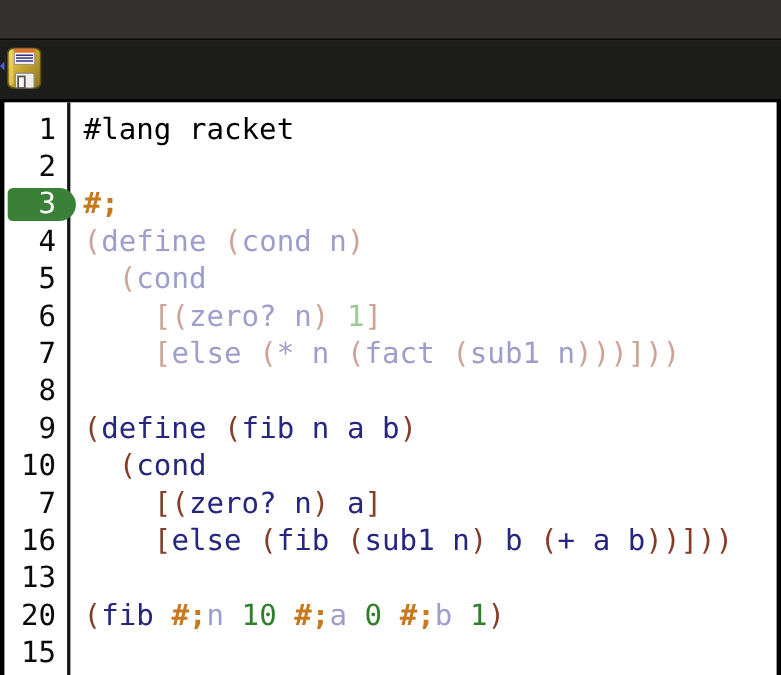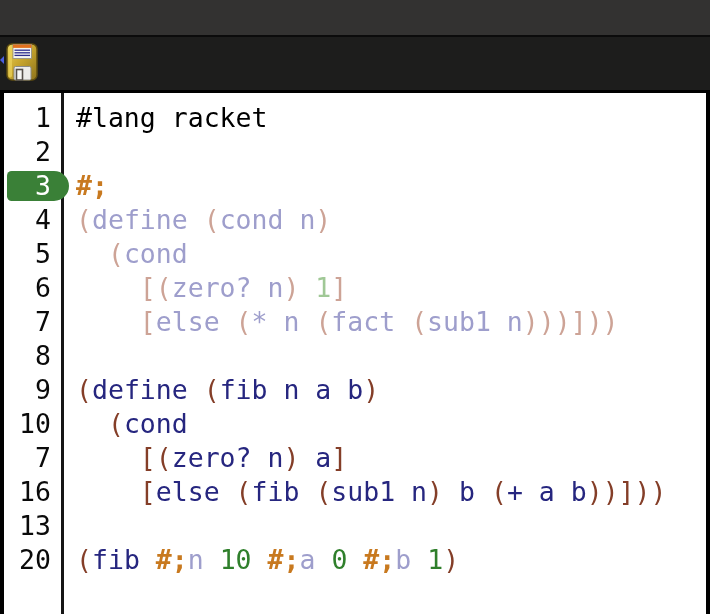--- a/index.html
+++ b/index.html
@@ -178,18 +178,19 @@
         </div>
         <div class="line">
           <span class="gutter" style="color: rgb(10, 10, 10);">13</span>
           <span class="code"></span>
         </div>
         <div class="line">
           <span class="gutter" style="color: rgb(10, 10, 10);">20</span>
           <span class="code"><span style="color: rgb(132, 62, 40);">(</span><span style="color: rgb(38, 38, 127);">fib </span><span class="tk-bold" style="color: rgb(200, 121, 31);">#;</span><span style="color: rgb(158, 158, 204);">n</span><span style="color: rgb(0, 0, 0);"> </span><span style="color: rgb(47, 127, 43);">10</span><span style="color: rgb(0, 0, 0);"> </span><span class="tk-bold" style="color: rgb(200, 121, 31);">#;</span><span style="color: rgb(158, 158, 204);">a</span><span style="color: rgb(0, 0, 0);"> </span><span style="color: rgb(47, 127, 43);">0</span><span style="color: rgb(0, 0, 0);"> </span><span class="tk-bold" style="color: rgb(200, 121, 31);">#;</span><span style="color: rgb(158, 158, 204);">b</span><span style="color: rgb(0, 0, 0);"> </span><span style="color: rgb(47, 127, 43);">1</span><span style="color: rgb(132, 62, 40);">)</span></span>
         </div>
         <div class="line">
+          <span class="gutter" style="color: rgb(10, 10, 10);">15</span>
           <span class="code"></span>
         </div>
       </div>
   </div>
 
 </div>
 
 </body></html>

